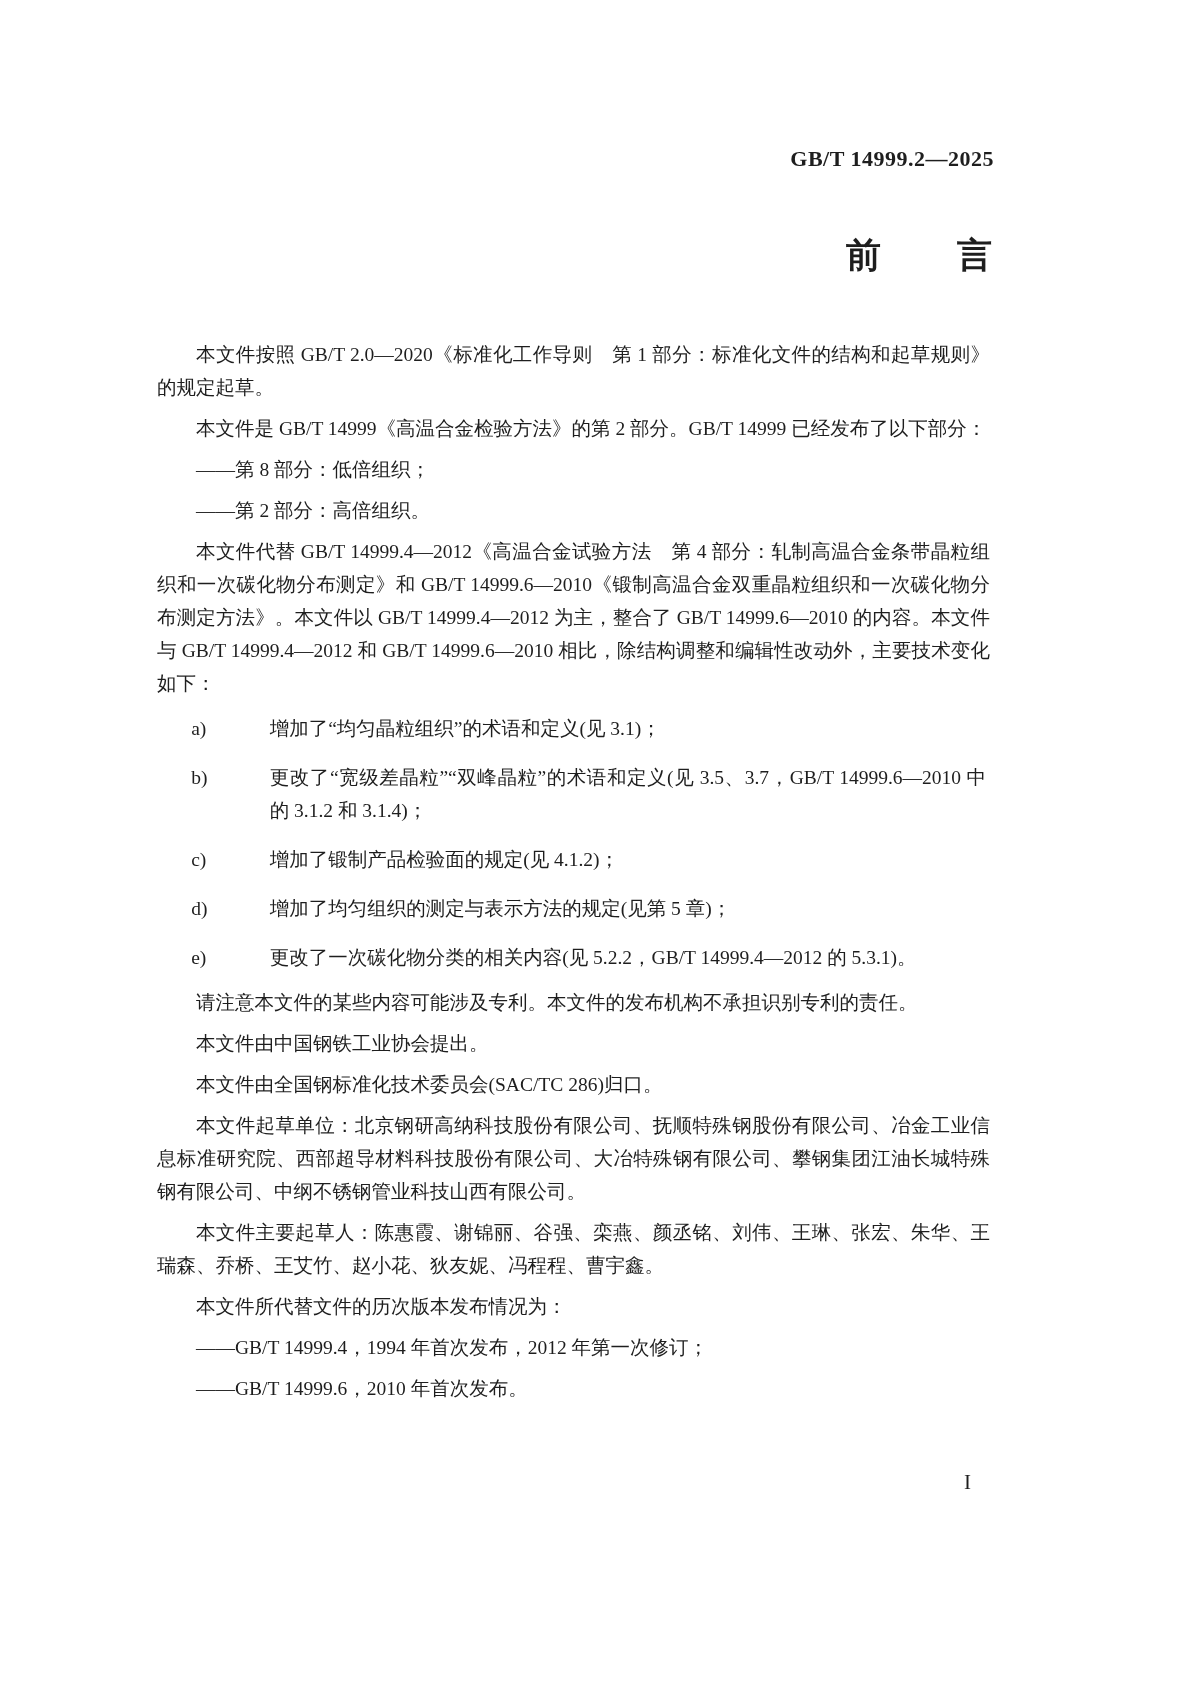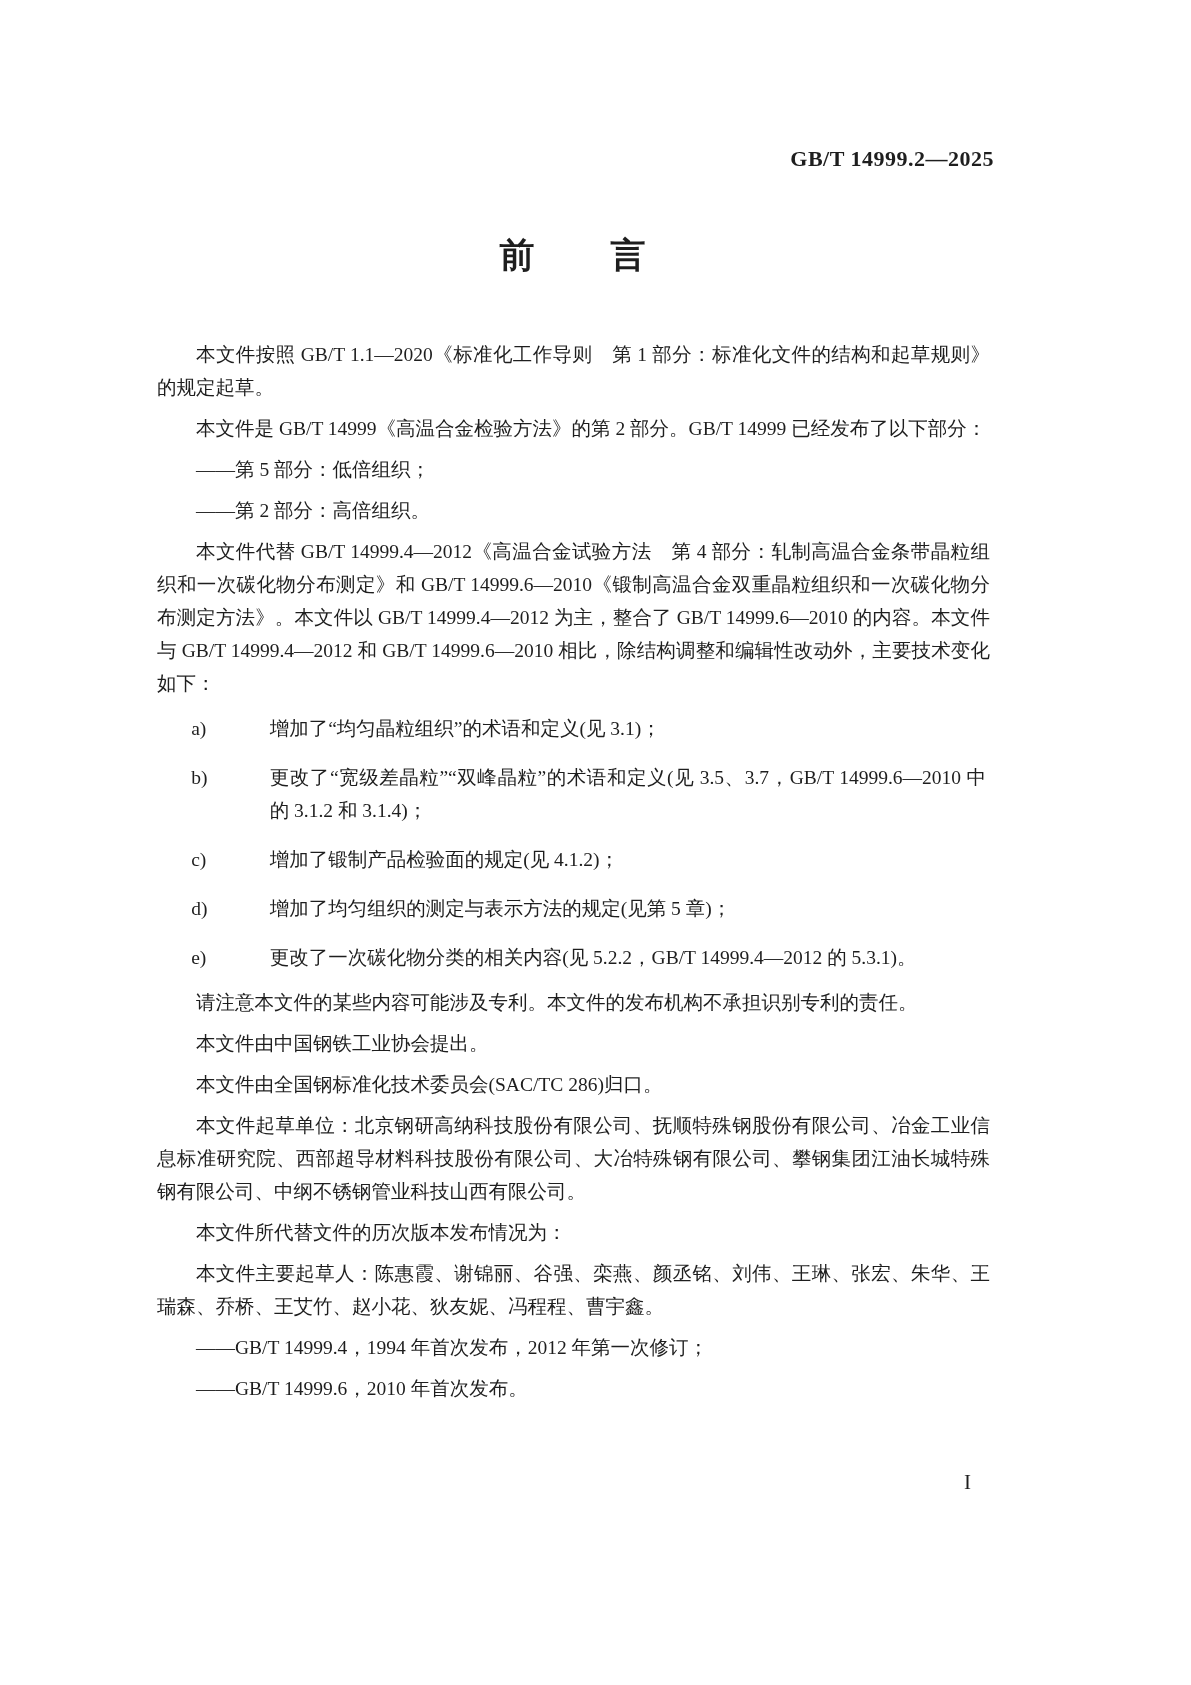--- a/index.html
+++ b/index.html
@@ -20,21 +20,21 @@
     font-size: 22px;
     font-weight: bold;
     letter-spacing: 0.5px;
     white-space: nowrap;
   }
   .title {
     position: absolute;
     top: 220px;
     left: 141px;
     width: 849px;
-    text-align: center;
+    text-align: right;
     font-size: 35px;
     font-weight: bold;
     letter-spacing: 2px;
   }
   .body {
     position: absolute;
     top: 322px;
     left: 141px;
     width: 849px;
     font-size: 19.5px;
@@ -60,23 +60,23 @@
 </head>
 <body>
 
 <div class="page">
 
   <div class="doc-number">GB/T 14999.2—2025</div>
 
   <h1 class="title">前　　言</h1>
 
   <div class="body">
-    <p class="para">本文件按照 GB/T 1.1—2020《标准化工作导则　第 1 部分：标准化文件的结构和起草规则》的规定起草。</p>
+    <p class="para">本文件按照 GB/T 2.0—2020《标准化工作导则　第 1 部分：标准化文件的结构和起草规则》的规定起草。</p>
     <p class="para">本文件是 GB/T 14999《高温合金检验方法》的第 2 部分。GB/T 14999 已经发布了以下部分：</p>
-    <p class="dash">——第 5 部分：低倍组织；</p>
+    <p class="dash">——第 8 部分：低倍组织；</p>
     <p class="dash">——第 2 部分：高倍组织。</p>
     <p class="para">本文件代替 GB/T 14999.4—2012《高温合金试验方法　第 4 部分：轧制高温合金条带晶粒组织和一次碳化物分布测定》和 GB/T 14999.6—2010《锻制高温合金双重晶粒组织和一次碳化物分布测定方法》。本文件以 GB/T 14999.4—2012 为主，整合了 GB/T 14999.6—2010 的内容。本文件与 GB/T 14999.4—2012 和 GB/T 14999.6—2010 相比，除结构调整和编辑性改动外，主要技术变化如下：</p>
 
     <div class="list-item">
       <span class="li-label">a)</span>
       <span class="li-text">增加了“均匀晶粒组织”的术语和定义(见 3.1)；</span>
     </div>
     <div class="list-item">
       <span class="li-label">b)</span>
       <span class="li-text">更改了“宽级差晶粒”“双峰晶粒”的术语和定义(见 3.5、3.7，GB/T 14999.6—2010 中的 3.1.2 和 3.1.4)；</span>
@@ -91,21 +91,21 @@
     </div>
     <div class="list-item">
       <span class="li-label">e)</span>
       <span class="li-text">更改了一次碳化物分类的相关内容(见 5.2.2，GB/T 14999.4—2012 的 5.3.1)。</span>
     </div>
 
     <p class="para">请注意本文件的某些内容可能涉及专利。本文件的发布机构不承担识别专利的责任。</p>
     <p class="para">本文件由中国钢铁工业协会提出。</p>
     <p class="para">本文件由全国钢标准化技术委员会(SAC/TC 286)归口。</p>
     <p class="para">本文件起草单位：北京钢研高纳科技股份有限公司、抚顺特殊钢股份有限公司、冶金工业信息标准研究院、西部超导材料科技股份有限公司、大冶特殊钢有限公司、攀钢集团江油长城特殊钢有限公司、中纲不锈钢管业科技山西有限公司。</p>
+    <p class="para">本文件主要起草人：陈惠霞、谢锦丽、谷强、栾燕、颜丞铭、刘伟、王琳、张宏、朱华、王瑞森、乔桥、王艾竹、赵小花、狄友妮、冯程程、曹宇鑫。</p>
     <p class="para">本文件所代替文件的历次版本发布情况为：</p>
-    <p class="para">本文件主要起草人：陈惠霞、谢锦丽、谷强、栾燕、颜丞铭、刘伟、王琳、张宏、朱华、王瑞森、乔桥、王艾竹、赵小花、狄友妮、冯程程、曹宇鑫。</p>
     <p class="dash">——GB/T 14999.4，1994 年首次发布，2012 年第一次修订；</p>
     <p class="dash">——GB/T 14999.6，2010 年首次发布。</p>
   </div>
 
   <div class="page-number">I</div>
 
 </div>
 
 </body></html>

